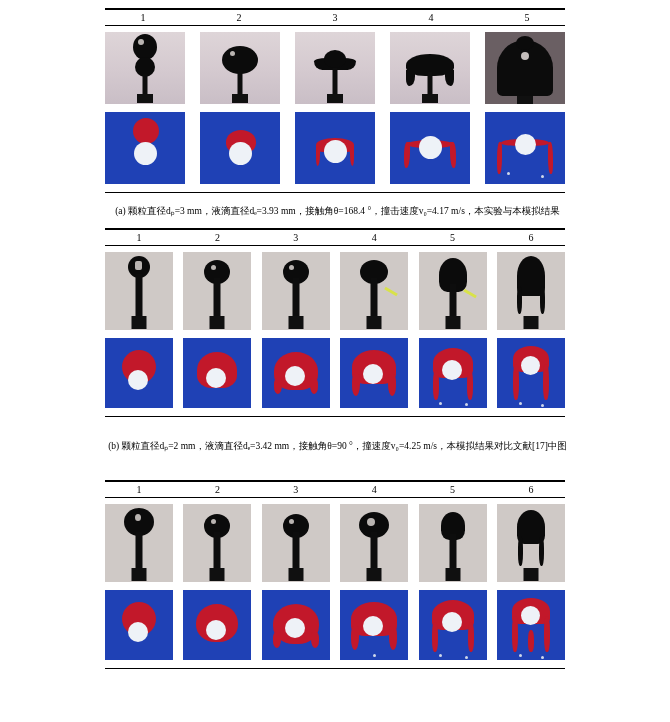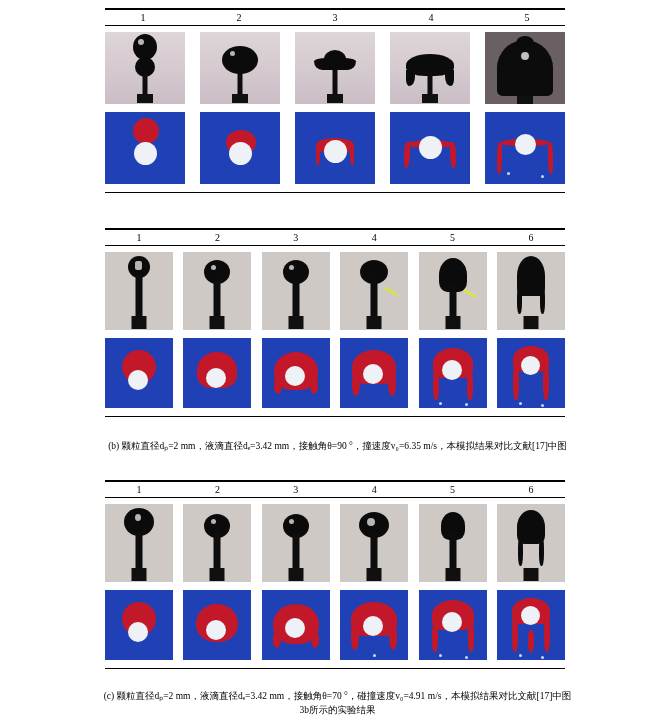--- a/index.html
+++ b/index.html
@@ -127,20 +127,21 @@
         <div class="liq" style="left:16px;top:27px;width:48px;height:7px;border-radius:50% 50% 40% 40%;"></div>
         <div class="part" style="left:30px;top:22px;width:21px;height:21px;"></div>
         <div class="spray" style="left:22px;top:60px;width:3px;height:3px;"></div>
         <div class="spray" style="left:56px;top:63px;width:3px;height:3px;"></div>
       </div>
     </div>
 
     <div class="rule-thin" style="margin-top:8px;"></div>
   </div>
 
+  <div class="caption" style="position:absolute;left:55px;top:205px;width:565px;">(a) 颗粒直径dₚ=3 mm，液滴直径dₑ=3.93 mm，接触角θ=168.4 °，撞击速度v₀=4.17 m/s，本实验与本模拟结果</div>
 
   <div class="figblock" style="position:absolute;left:105px;top:228px;width:460px;">
 
     <div class="rule"></div>
 
     <div class="numrow" style="margin-top:2px;">
       <span style="width:68px">1</span>
       <span style="width:68px">2</span>
       <span style="width:68px">3</span>
       <span style="width:68px">4</span>
@@ -237,21 +238,21 @@
         <div class="part" style="left:24px;top:18px;width:19px;height:19px;"></div>
         <div class="spray" style="left:22px;top:64px;width:3px;height:3px;"></div>
         <div class="spray" style="left:44px;top:66px;width:3px;height:3px;"></div>
       </div>
     </div>
 
     <div class="rule-thin" style="margin-top:8px;"></div>
   </div>
 
   <div class="caption" style="position:absolute;left:55px;top:440px;width:565px;">
-    <div>(b) 颗粒直径dₚ=2 mm，液滴直径dₑ=3.42 mm，接触角θ=90 °，撞速度v₀=6.35 m/s，本模拟结果对比文献[17]中图</div>
+    <div>(b) 颗粒直径dₚ=2 mm，液滴直径dₑ=3.42 mm，接触角θ=90 °，撞速度v₀=4.25 m/s，本模拟结果对比文献[17]中图</div>
   </div>
 
   <div class="figblock" style="position:absolute;left:105px;top:480px;width:460px;">
 
     <div class="rule"></div>
 
     <div class="numrow" style="margin-top:2px;">
       <span style="width:68px">1</span>
       <span style="width:68px">2</span>
       <span style="width:68px">3</span>
@@ -349,18 +350,14 @@
         <div class="liq" style="left:31px;top:40px;width:6px;height:22px;border-radius:40%;"></div>
         <div class="part" style="left:24px;top:16px;width:19px;height:19px;"></div>
         <div class="spray" style="left:22px;top:64px;width:3px;height:3px;"></div>
         <div class="spray" style="left:44px;top:66px;width:3px;height:3px;"></div>
       </div>
     </div>
 
     <div class="rule-thin" style="margin-top:8px;"></div>
   </div>
 
-  <div class="caption" style="position:absolute;left:55px;top:690px;width:565px;">
-    <div>(c) 颗粒直径dₚ=2 mm，液滴直径dₑ=3.42 mm，接触角θ=70 °，碰撞速度v₀=4.91 m/s，本模拟结果对比文献[17]中图</div>
-    <div>3b所示的实验结果</div>
-  </div>
 
 </div>
 
 </body></html>

